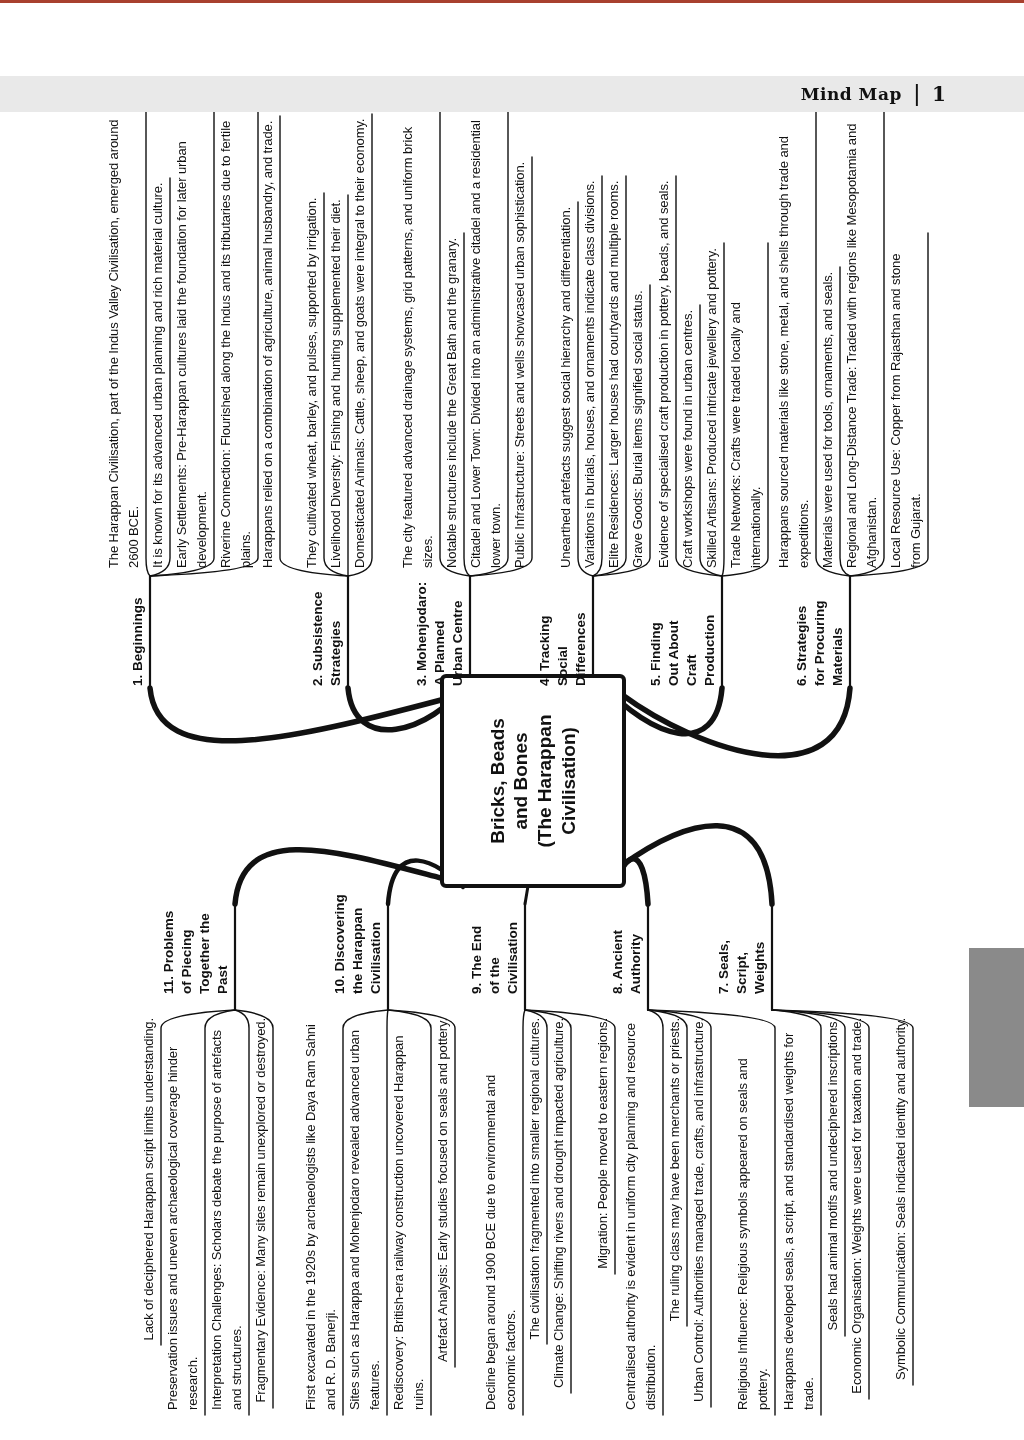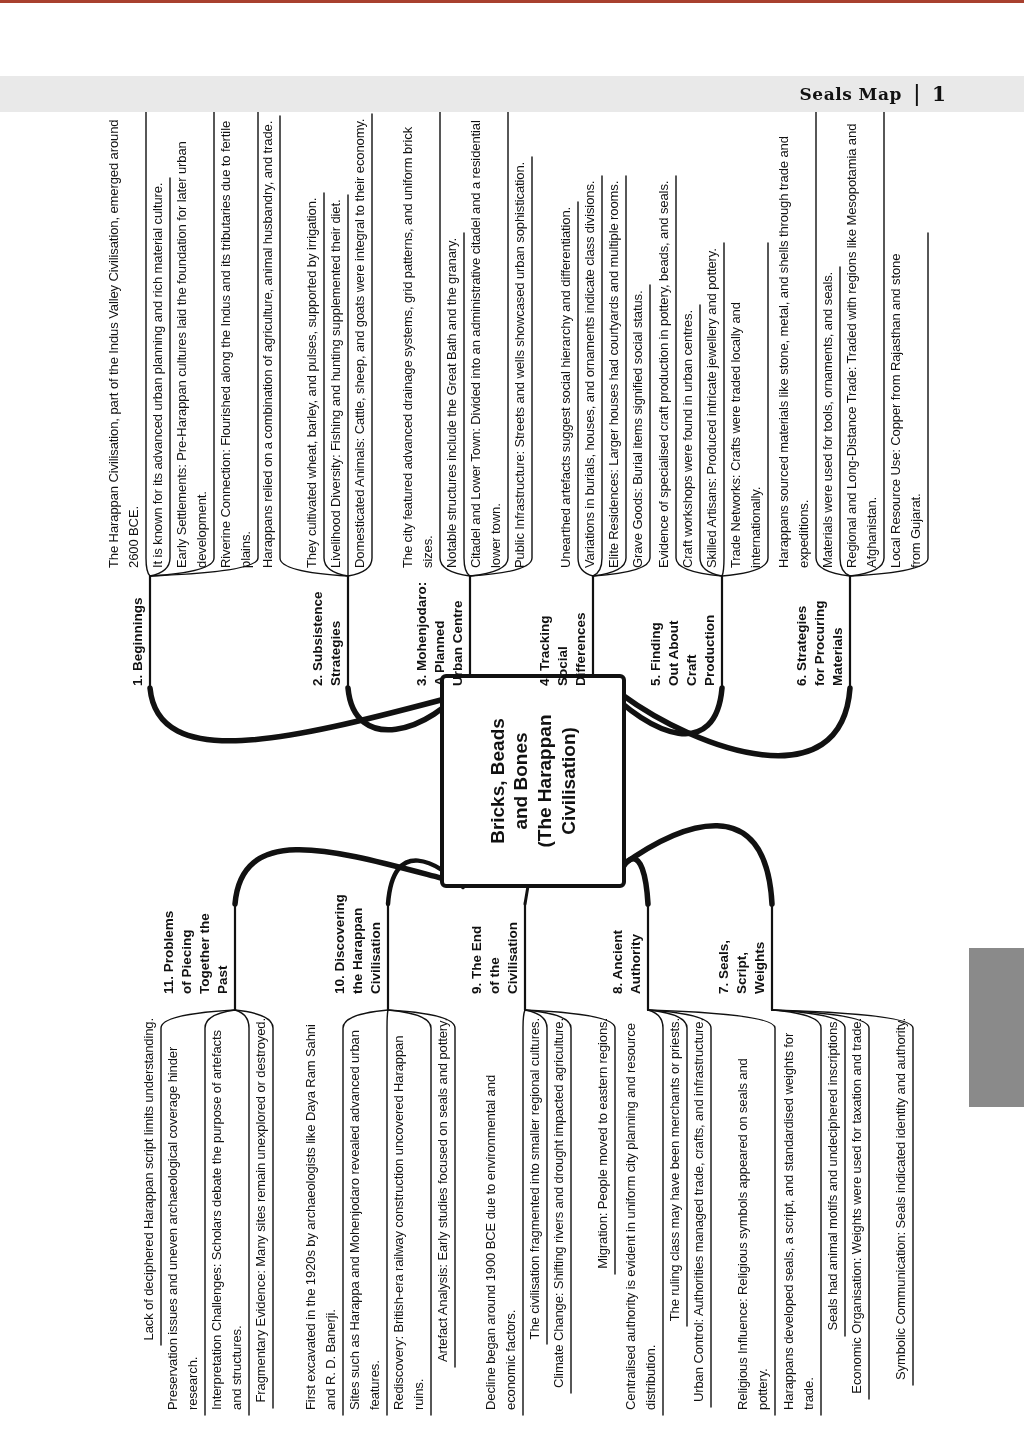--- a/index.html
+++ b/index.html
@@ -25,21 +25,21 @@
   .leaf{position:absolute;font-size:13px;line-height:20px;letter-spacing:-0.1px;z-index:3;}
   .leaf-right{text-align:left;}
   .leaf-left{text-align:left;}
 </style>
 </head>
 <body>
 
 <div class="top-edge"></div>
 
 <div class="header-band">
-  <span class="header-title">Seals Map</span>
+  <span class="header-title">Mind Map</span>
   <span class="header-divider">|</span>
   <span class="header-page">1</span>
 </div>
 
 <div class="rotor">
   <svg class="wires" id="wires" width="1440" height="1024" viewBox="0 0 1440 1024">
       <path d="M 864,150 L 750,150" fill="none" stroke="#111111" stroke-width="2.2" stroke-linecap="round"></path>
       <path d="M 752,150 C 668,158 700,290 740,441" fill="none" stroke="#111111" stroke-width="5.5" stroke-linecap="round"></path>
       <path d="M 864,150 Q 868,146 882,146 L 1339,146" fill="none" stroke="#111111" stroke-width="1.4" stroke-linecap="round"></path>
       <path d="M 864,150 Q 868,170 882,170 L 1262,170" fill="none" stroke="#111111" stroke-width="1.4" stroke-linecap="round"></path>

